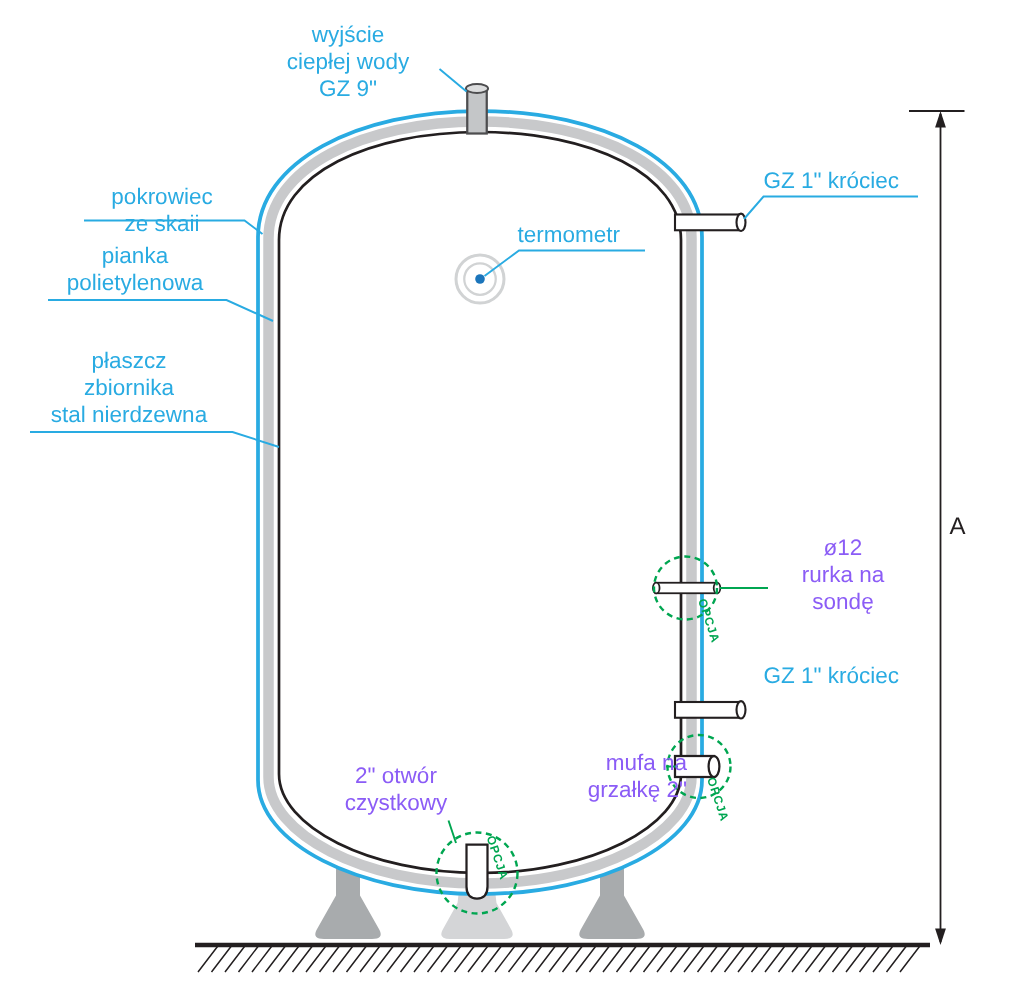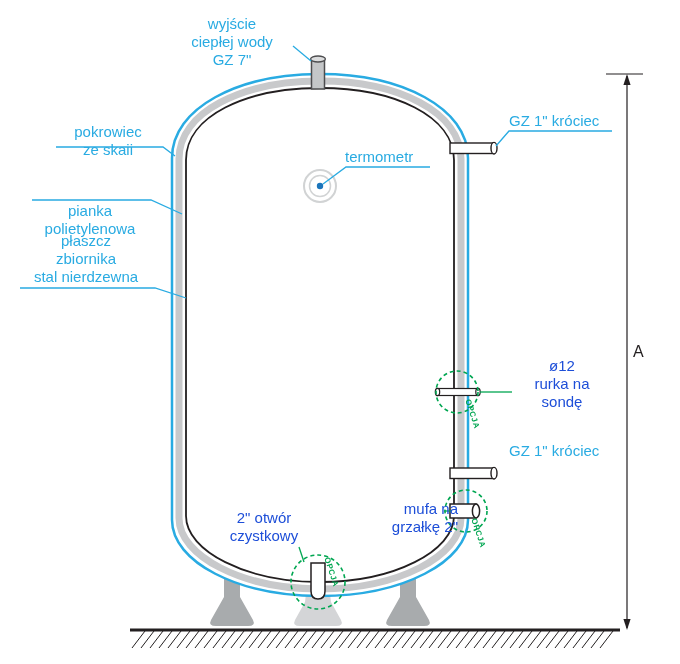--- a/index.html
+++ b/index.html
@@ -2,21 +2,21 @@
 <html><head>
 <meta charset="utf-8">
 <style>
   * { margin:0; padding:0; box-sizing:border-box; }
   html,body { width:680px; height:664px; background:#ffffff; }
   body { font-family:"Liberation Sans", sans-serif; position:relative; overflow:hidden; }
   .stage { position:absolute; inset:0; }
   svg.drawing { position:absolute; left:0; top:0; }
   .lbl { position:absolute; font-size:15px; line-height:18px; white-space:pre-line; }
   .cyan { color:#29abe2; }
-  .green { color:#1d4ed8; }
+  .green { color:#8b5cf6; }
   .center { text-align:center; }
   .opcja { position:absolute; font-size:8px; font-weight:bold; color:#00a651;
            letter-spacing:0.6px; transform-origin:0 0; }
   .dimA { position:absolute; font-size:16px; color:#231f20; }
 </style>
 </head>
 <body>
 
 <div class="stage">
 
@@ -91,30 +91,30 @@
       <polygon points="627,74 623.4,85 630.6,85" fill="#231f20"></polygon>
       <polygon points="627,630 623.4,619 630.6,619" fill="#231f20"></polygon>
     </g>
 
     <line x1="130" y1="630" x2="620" y2="630" stroke="#231f20" stroke-width="3"></line>
     <path id="hatch-lines" stroke="#231f20" stroke-width="1" fill="none" d="M132 648L145 631M141 648L154 631M150 648L163 631M159 648L172 631M168 648L181 631M177 648L190 631M186 648L199 631M195 648L208 631M204 648L217 631M213 648L226 631M222 648L235 631M231 648L244 631M240 648L253 631M249 648L262 631M258 648L271 631M267 648L280 631M276 648L289 631M285 648L298 631M294 648L307 631M303 648L316 631M312 648L325 631M321 648L334 631M330 648L343 631M339 648L352 631M348 648L361 631M357 648L370 631M366 648L379 631M375 648L388 631M384 648L397 631M393 648L406 631M402 648L415 631M411 648L424 631M420 648L433 631M429 648L442 631M438 648L451 631M447 648L460 631M456 648L469 631M465 648L478 631M474 648L487 631M483 648L496 631M492 648L505 631M501 648L514 631M510 648L523 631M519 648L532 631M528 648L541 631M537 648L550 631M546 648L559 631M555 648L568 631M564 648L577 631M573 648L586 631M582 648L595 631M591 648L604 631M600 648L613 631"></path>
   </svg>
 
   <div class="lbl cyan center" style="left:168px; top:15px; width:128px;">wyjście
 ciepłej wody
-GZ 7"</div>
+GZ 9"</div>
 
   <div class="lbl cyan" style="left:509px; top:112px; width:120px;">GZ 1" króciec</div>
 
   <div class="lbl cyan" style="left:345px; top:148px; width:95px;">termometr</div>
 
   <div class="lbl cyan center" style="left:52px; top:108px; width:112px;margin-top:15px;">pokrowiec
 ze skaii</div>
 
-  <div class="lbl cyan center" style="left:28px; top:162px; width:124px;margin-top:40px;">pianka
+  <div class="lbl cyan center" style="left:28px; top:162px; width:124px;">pianka
 polietylenowa</div>
 
   <div class="lbl cyan center" style="left:16px; top:232px; width:140px;">płaszcz
 zbiornika
 stal nierdzewna</div>
 
   <div class="lbl green center" style="left:512px; top:357px; width:100px;">ø12
 rurka na
 sondę</div>
 

